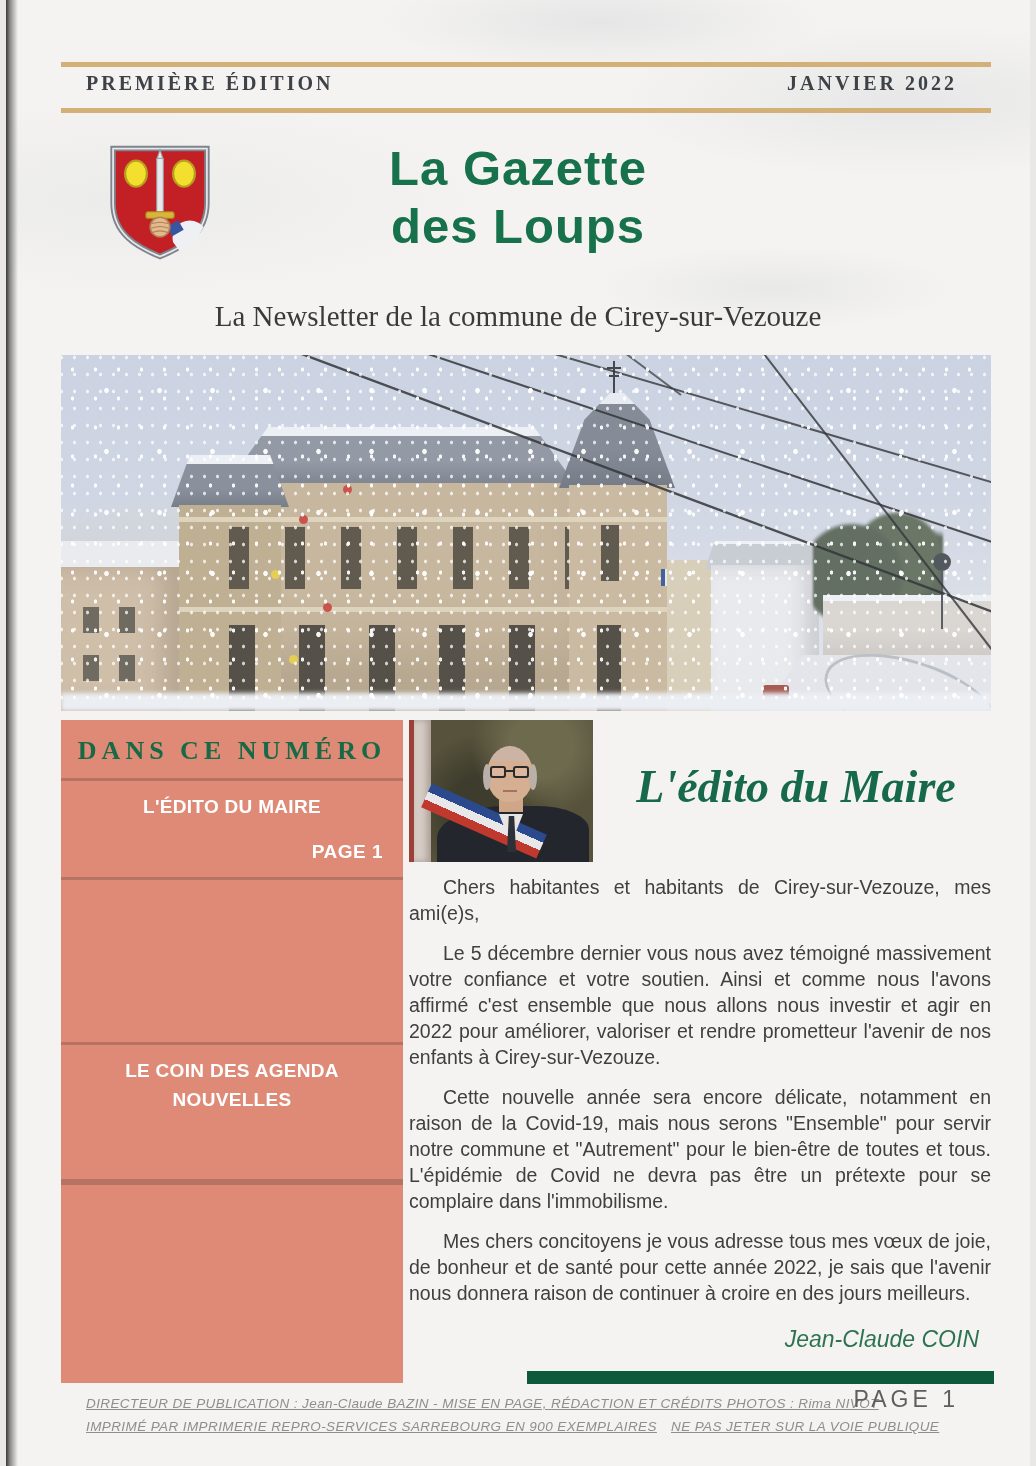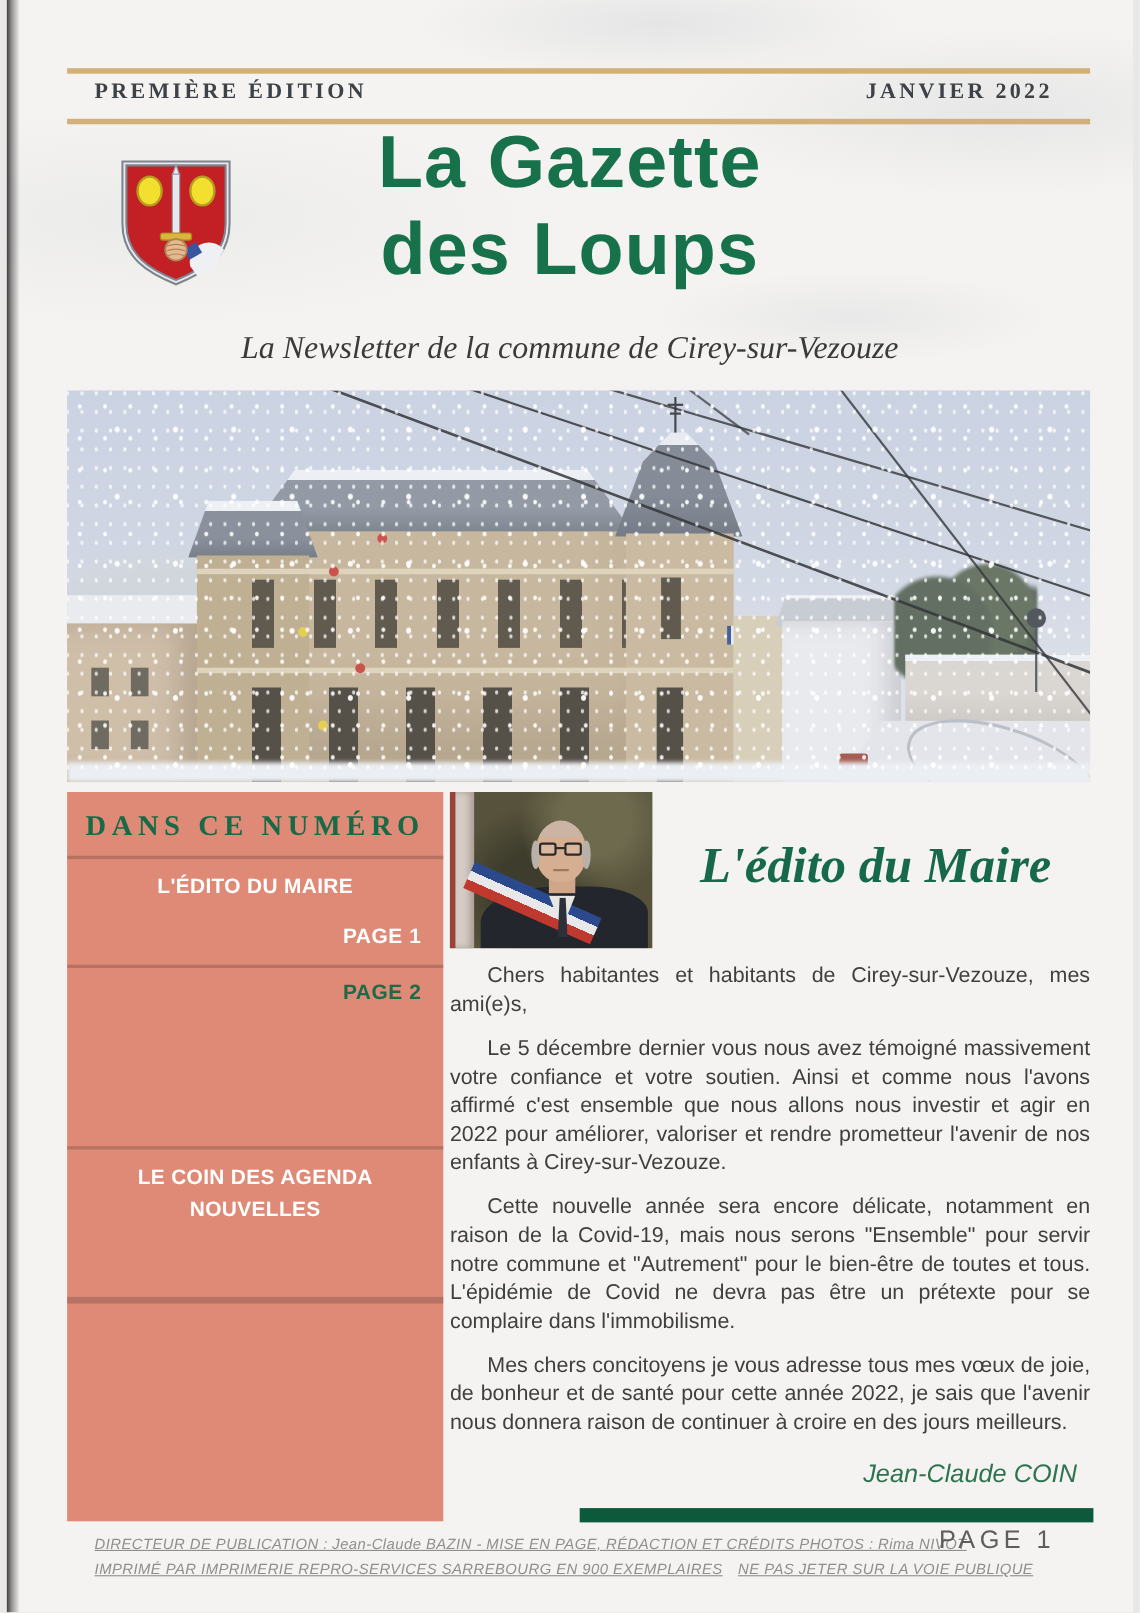--- a/index.html
+++ b/index.html
@@ -21,25 +21,25 @@
       radial-gradient(ellipse 420px 110px at 88% 28%, rgba(150,158,172,.14), transparent 70%),
       radial-gradient(ellipse 520px 140px at 12% 55%, rgba(160,168,180,.10), transparent 70%),
       radial-gradient(ellipse 260px 60px at 75% 80%, rgba(150,158,172,.12), transparent 70%);}
   
   .rule{position:absolute;left:55px;width:930px;height:5px;background:var(--gold);}
   .rule.r1{top:62px}.rule.r2{top:108px}
   .edition,.issue-date{position:absolute;top:72px;font-family:"Liberation Serif",serif;
     font-weight:700;font-size:20px;letter-spacing:3px;color:var(--hdr);}
   .edition{left:80px}.issue-date{right:73px}
   .crest{position:absolute;left:98px;top:142px;width:112px;height:120px;}
-  .mast-title{position:absolute;left:0;right:0;top:108px;text-align:center;
-    font-size:67px;line-height:1.18;font-weight:700;color:var(--green);
+  .mast-title{position:absolute;left:0;right:0;top:140px;text-align:center;
+    font-size:49px;line-height:1.18;font-weight:700;color:var(--green);
     white-space:pre-line;letter-spacing:1px;}
   .mast-sub{position:absolute;left:0;right:0;top:300px;text-align:center;
-    font-family:"Liberation Serif",serif;font-style:italic;font-size:29px;color:#3a3a3a;}
+    font-family:"Liberation Serif",serif;font-size:29px;color:#3a3a3a;}
 
   
   .photo{position:absolute;left:55px;top:355px;width:930px;height:356px;overflow:hidden;
     background:linear-gradient(180deg,#c6cedf 0%,#ccd2e0 40%,#d9dde6 72%,#e2e4ea 100%);}
   .ph{position:absolute;}
   .ph-hill{left:-20px;top:150px;width:260px;height:90px;border-radius:50%;
     background:#cdd2d9;filter:blur(6px);}
   .ph-house-left{left:-10px;top:212px;width:130px;height:144px;background:#cbb79d;
     box-shadow:inset -18px 0 24px rgba(120,100,75,.35);}
   .ph-house-left-roof{left:-16px;top:186px;width:146px;height:30px;background:#e9ebee;
@@ -257,21 +257,20 @@
 
   <aside class="toc">
     <div class="toc-head">DANS CE NUMÉRO</div>
     <hr class="h0">
     <div class="toc-item s1">
       <div class="lbl c-white">L'ÉDITO DU MAIRE</div>
       <div class="pg c-white">PAGE 1</div>
     </div>
     <hr>
     <div class="toc-item s2">
-      <div class="pg c-green">PAGE 2</div>
     </div>
     <hr>
     <div class="toc-item s3">
       <div class="lbl c-white">LE COIN DES AGENDA
 NOUVELLES</div>
     </div>
     <hr>
     <hr>
   </aside>
 

